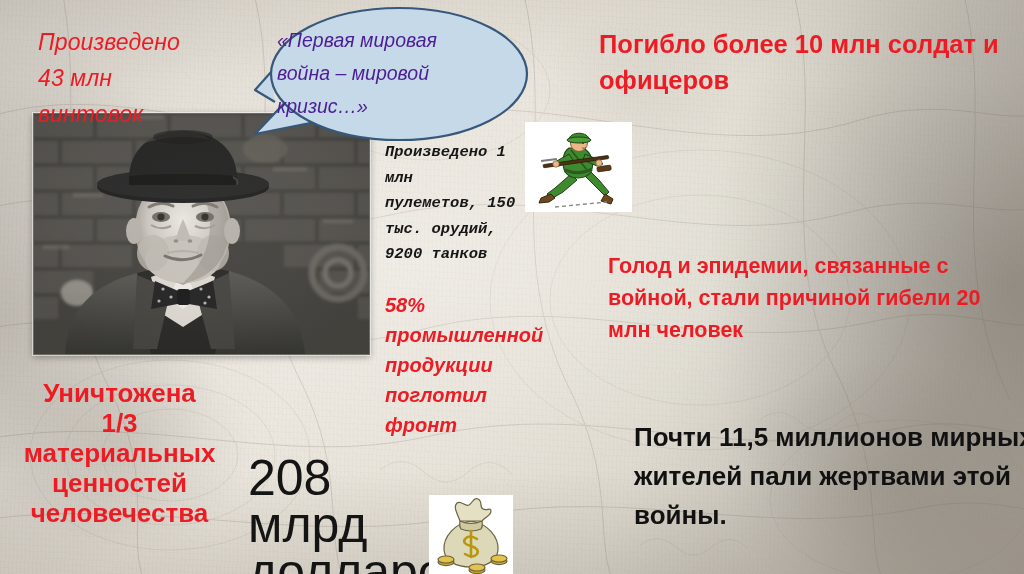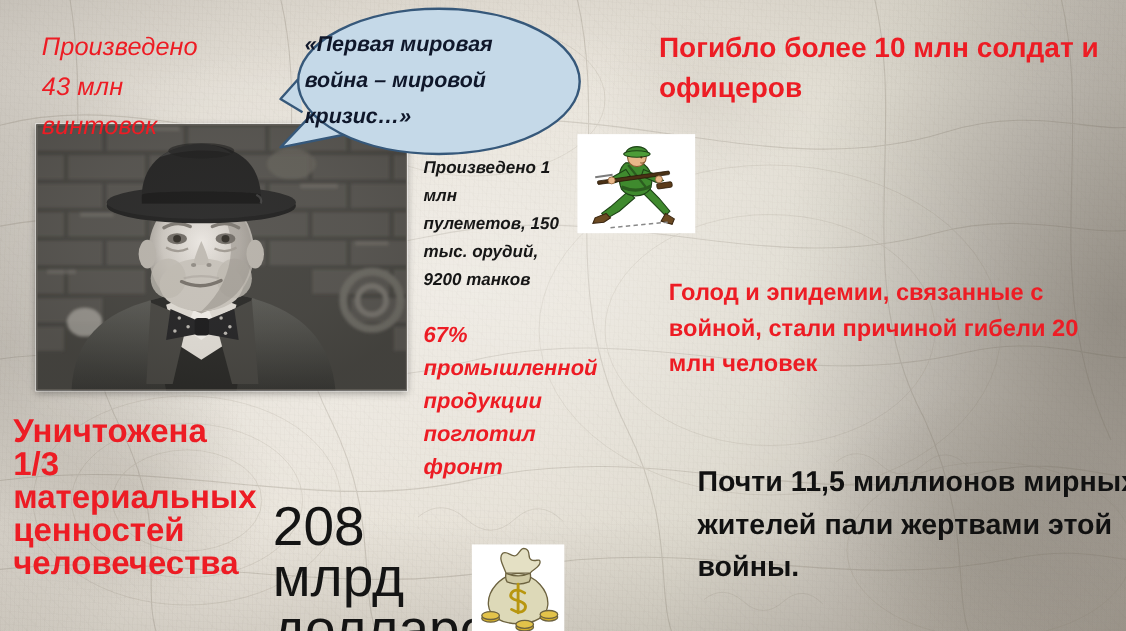--- a/index.html
+++ b/index.html
@@ -51,26 +51,27 @@
   .red{color:#ED1C24;}
   .blk{color:#111111;}
 
   #t-rifles{
     left:38px;top:24px;width:230px;
     font-size:23px;line-height:36px;font-style:italic;font-weight:400;
     letter-spacing:.1px;
   }
   #t-destroyed{
     left:12px;top:378px;width:215px;
-    font-size:30px;line-height:30px;font-weight:700;
+    font-size:26px;line-height:30px;font-weight:700;text-align:center;
   }
   #t-machineguns{
     left:385px;top:140px;width:152px;
     font-size:15.5px;line-height:25.5px;font-style:italic;font-weight:700;
     color:#161616;
+    font-family:Liberation Mono, monospace;
   }
   #t-fifty{
     left:385px;top:290px;width:175px;
     font-size:20px;line-height:30px;font-style:italic;font-weight:700;
   }
   #t-dollars{
     left:248px;top:455px;width:215px;
     font-size:50px;line-height:47px;font-weight:400;color:#141414;
   }
   #t-killed{
@@ -99,22 +100,22 @@
   }
   #photo svg{display:block;width:100%;height:100%;}
 
   
   #bubble{
     position:absolute;left:253px;top:2px;width:278px;height:160px;
   }
   #bubble svg{position:absolute;inset:0;width:100%;height:100%;}
   #bubble-text{
     position:absolute;left:24px;top:22px;width:228px;
-    font-size:19.5px;line-height:33px;font-style:italic;font-weight:700;
-    color:#0f172a;white-space:pre-line;
+    font-size:19.5px;line-height:33px;font-style:italic;font-weight:400;
+    color:#4c1d95;white-space:pre-line;
   }
 
   
   #soldier{
     position:absolute;left:525px;top:122px;width:107px;height:90px;
     background:#ffffff;overflow:hidden;
   }
   #soldier svg{display:block;width:100%;height:100%;}
   #moneybag{
     position:absolute;left:429px;top:495px;width:84px;height:79px;
@@ -330,21 +331,21 @@
 материальных
 ценностей
 человечества</div>
 
   <div class="txt blk" id="t-machineguns">Произведено 1
 млн
 пулеметов, 150
 тыс. орудий,
 9200 танков</div>
 
-  <div class="txt red" id="t-fifty">67%
+  <div class="txt red" id="t-fifty">58%
 промышленной
 продукции
 поглотил
 фронт</div>
 
   <div class="txt blk" id="t-dollars">208 млрд
 долларов</div>
 
   <div id="soldier">
     <svg viewBox="0 0 107 90">

